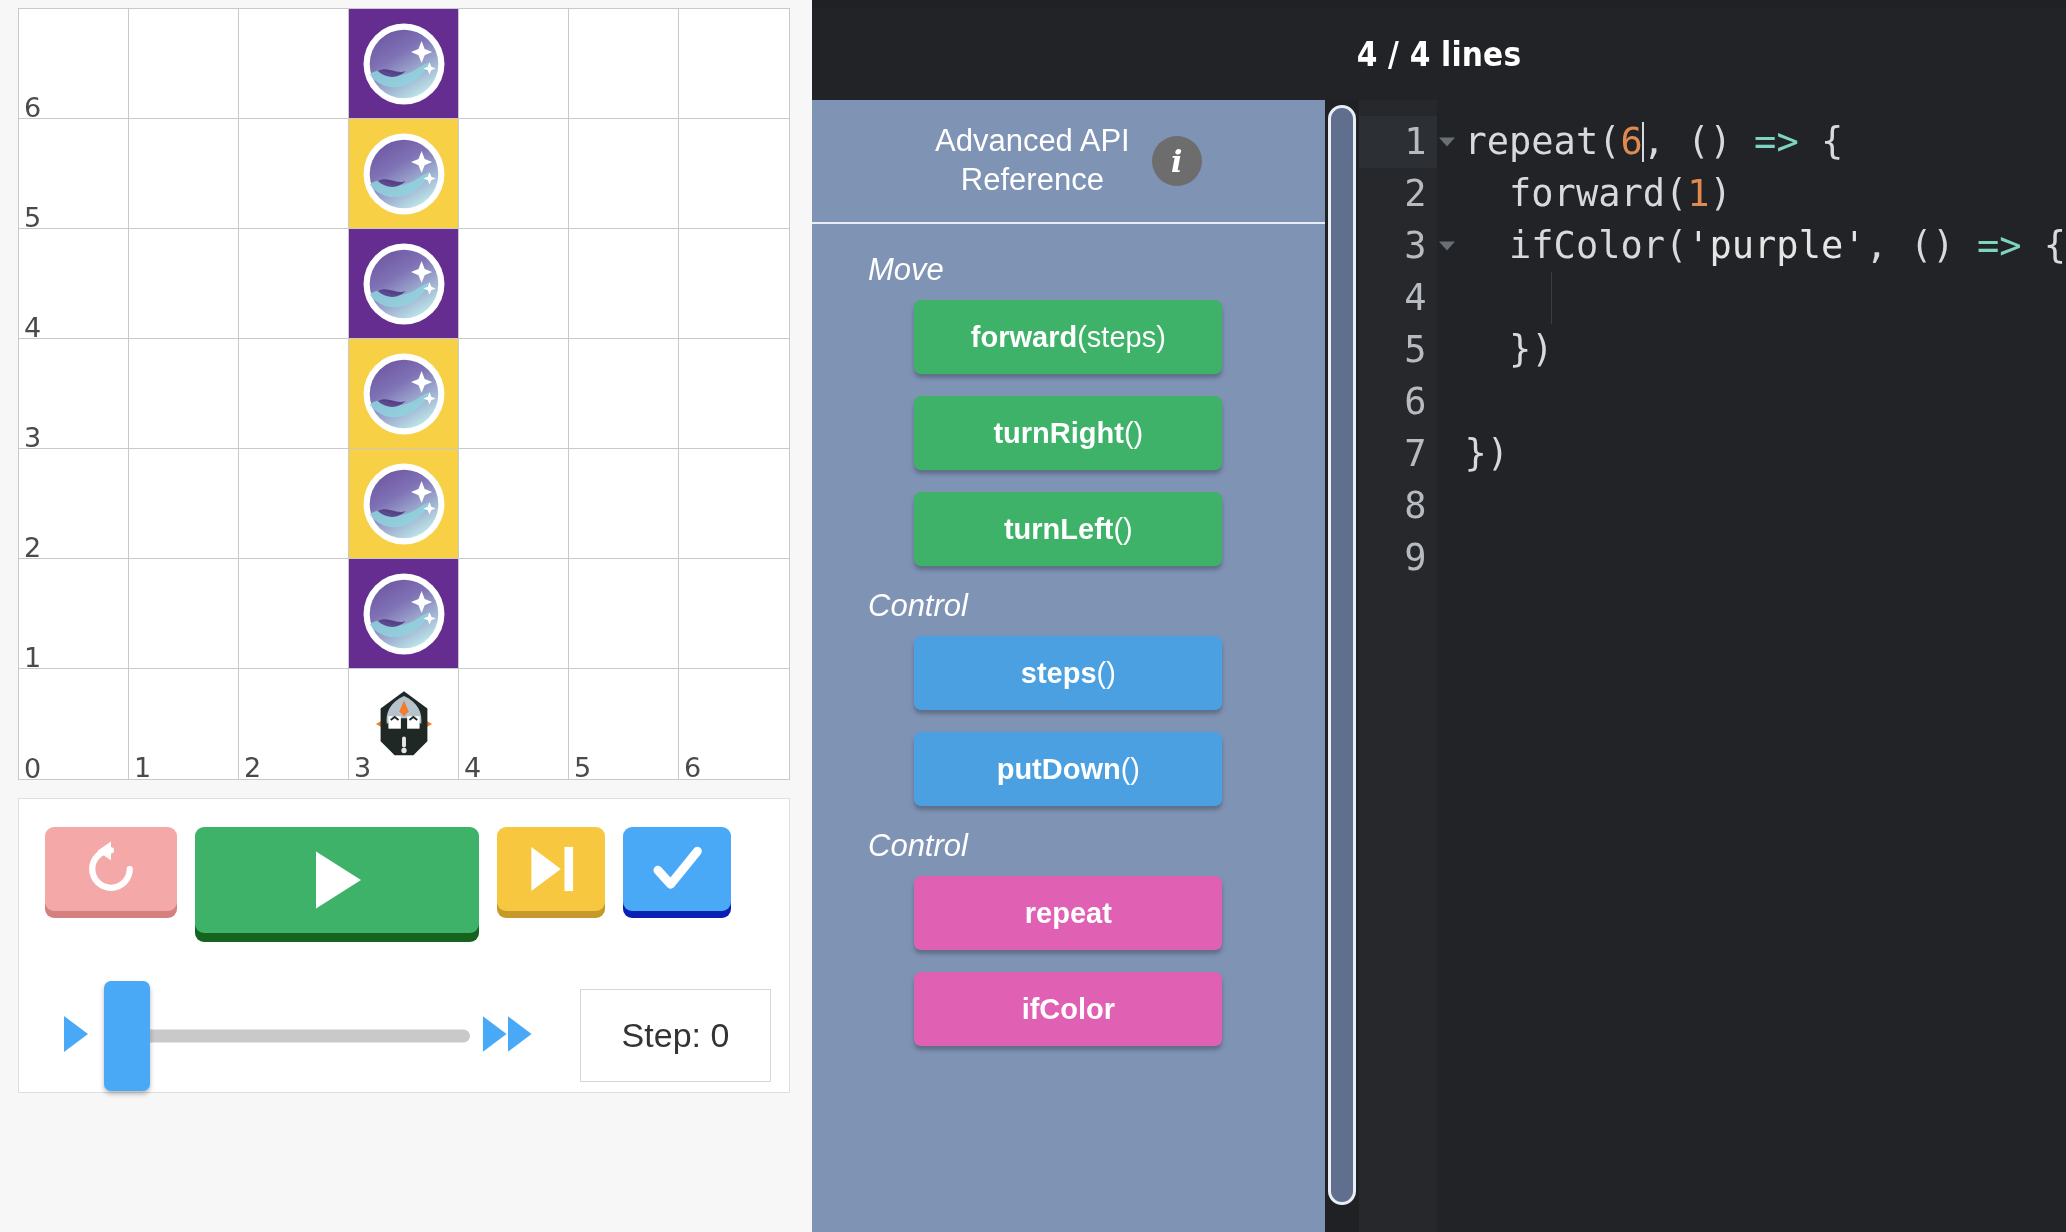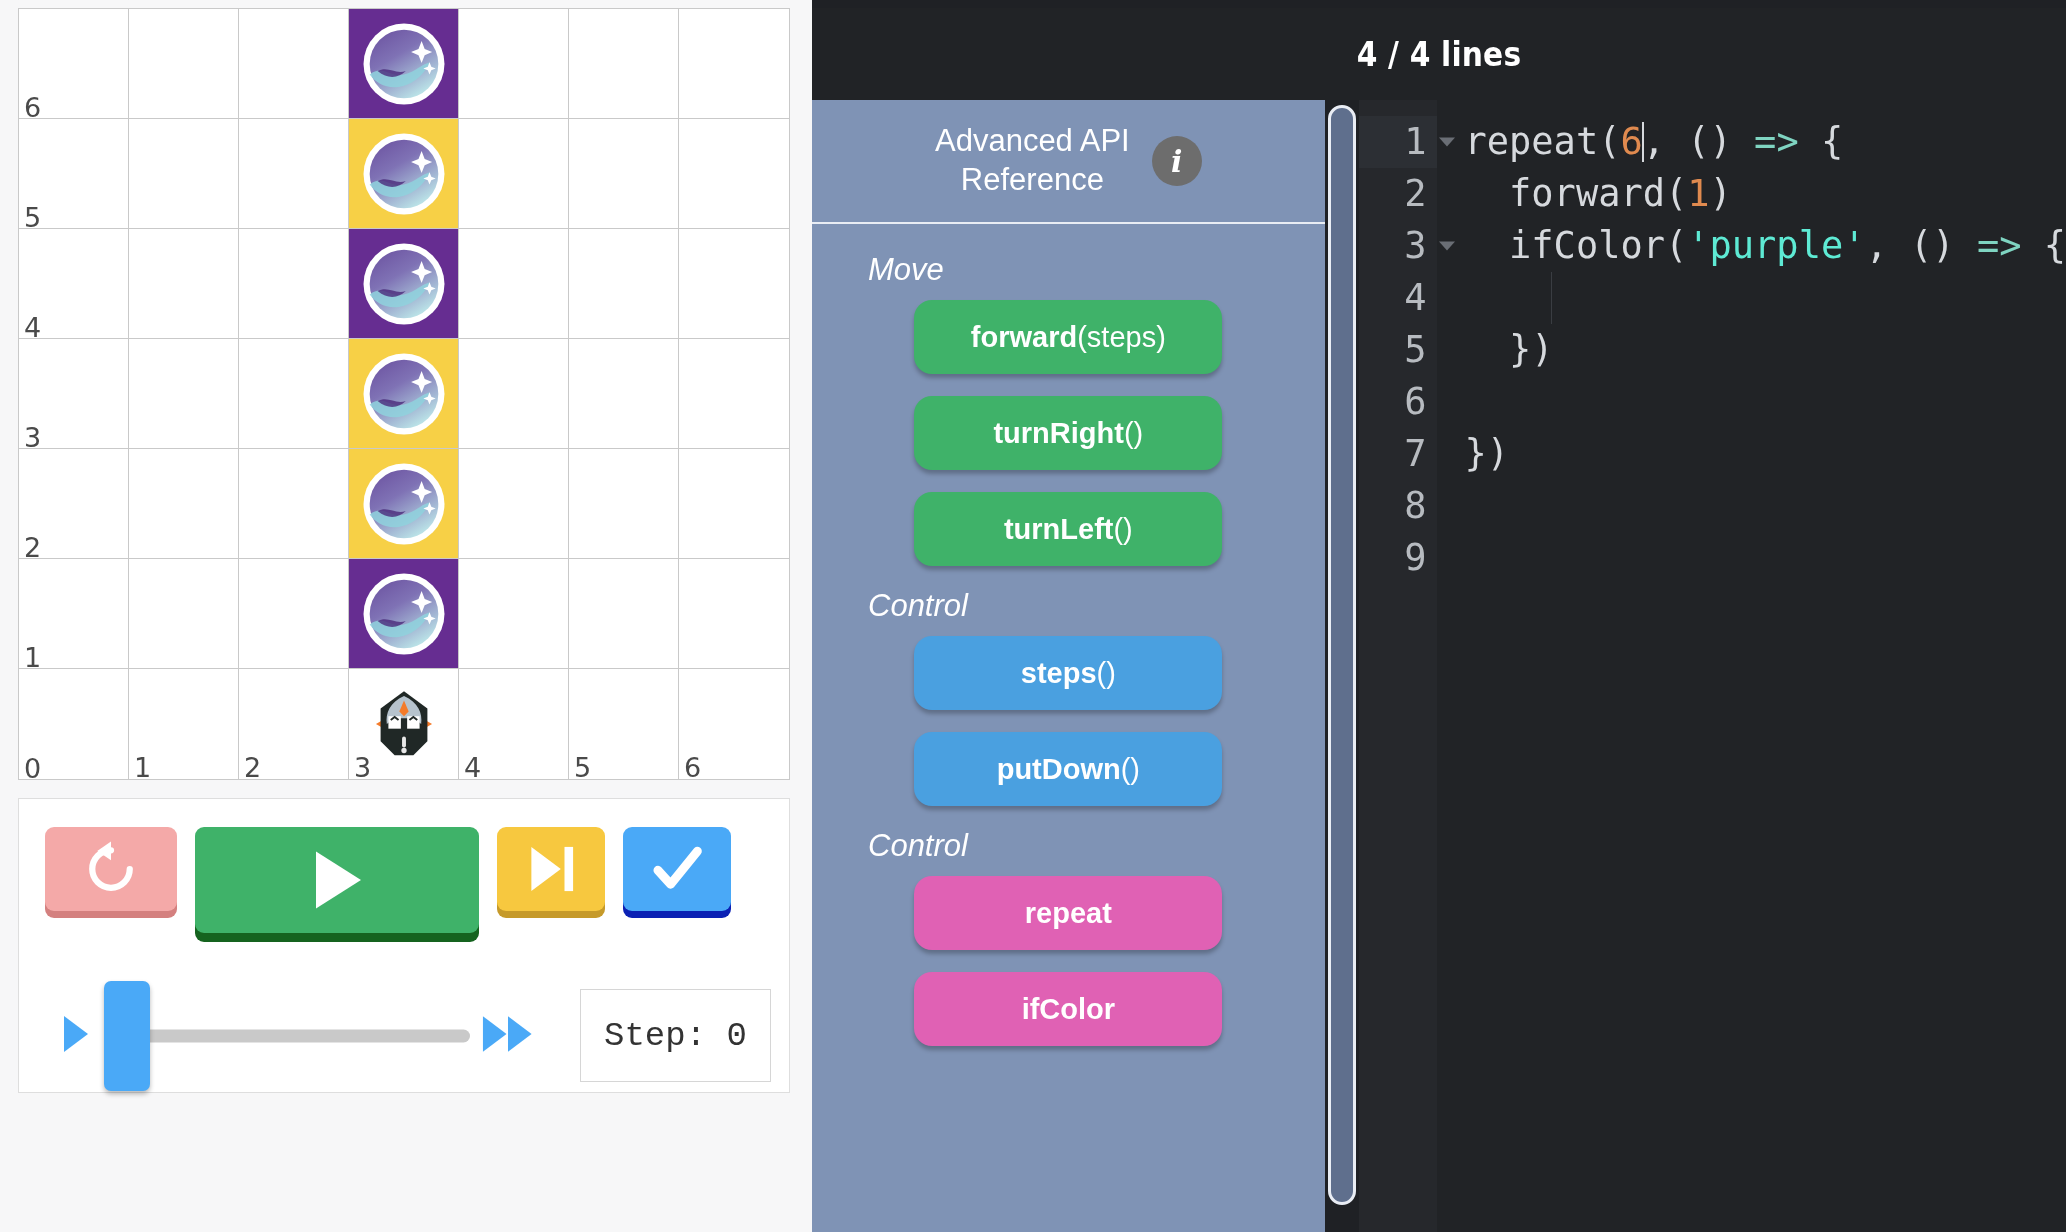--- a/index.html
+++ b/index.html
@@ -113,21 +113,21 @@
     width: 46px; height: 110px;
     background: #4aa9f7; border-radius: 7px;
     box-shadow: 0 3px 5px rgba(0,0,0,.28);
     cursor: pointer;
   }
   #step-box {
     margin-left: 44px;
     width: 204px; height: 93px;
     border: 1px solid #d6d6d6; background: #fff;
     display: flex; align-items: center; justify-content: center;
-    font-family: Liberation Mono, monospace;
+    font-family: Liberation Sans, sans-serif;
     font-size: 34px; color: #333;
   }
 
   
   #right-col {
     position: absolute; left: 812px; top: 0;
     width: 1254px; height: 1232px;
     background: #1f2125;
   }
   #editor-header {
@@ -175,21 +175,21 @@
   #api-body { padding: 14px 0 0 0; }
   .api-group-title {
     color: #ffffff; font-size: 31px;
     margin: 14px 0 12px 56px;
     font-style: italic;
   }
   .api-btn {
     display: block;
     width: 308px; height: 74px;
     margin: 0 auto 22px auto;
-    border: none; border-radius: 18px;
+    border: none; border-radius: 7px;
     color: #ffffff; font-size: 29px;
     font-family: "Liberation Sans", sans-serif;
     cursor: pointer;
     box-shadow: 0 4px 4px rgba(0,0,0,.25);
     display: flex; align-items: center; justify-content: center;
   }
   .api-btn b { font-weight: 700; }
   .api-btn .thin { font-weight: 400; }
   .api-move   { background: #3fb269; }
   .api-memory { background: #4aa0e0; }
@@ -245,21 +245,21 @@
     padding-top: 16px; padding-left: 28px;
     position: relative;
   }
   .cline {
     height: 52px; line-height: 52px;
     font-size: 37px; color: #d6d9dd;
     white-space: pre;
     position: relative;
   }
   .tok-num { color: #e08a4f; }
-  .tok-str { color: #5eead4; text-align: right; }
+  .tok-str { color: #e5e5e5; text-align: right; }
   .tok-arrow { color: #7fd4c1; }
   .caret {
     display: inline-block;
     width: 2px; height: 40px;
     background: #d6d9dd;
     vertical-align: -8px;
     margin: 0 -1px;
   }
   .indent-guide {
     position: absolute; left: 86px; top: 0;

